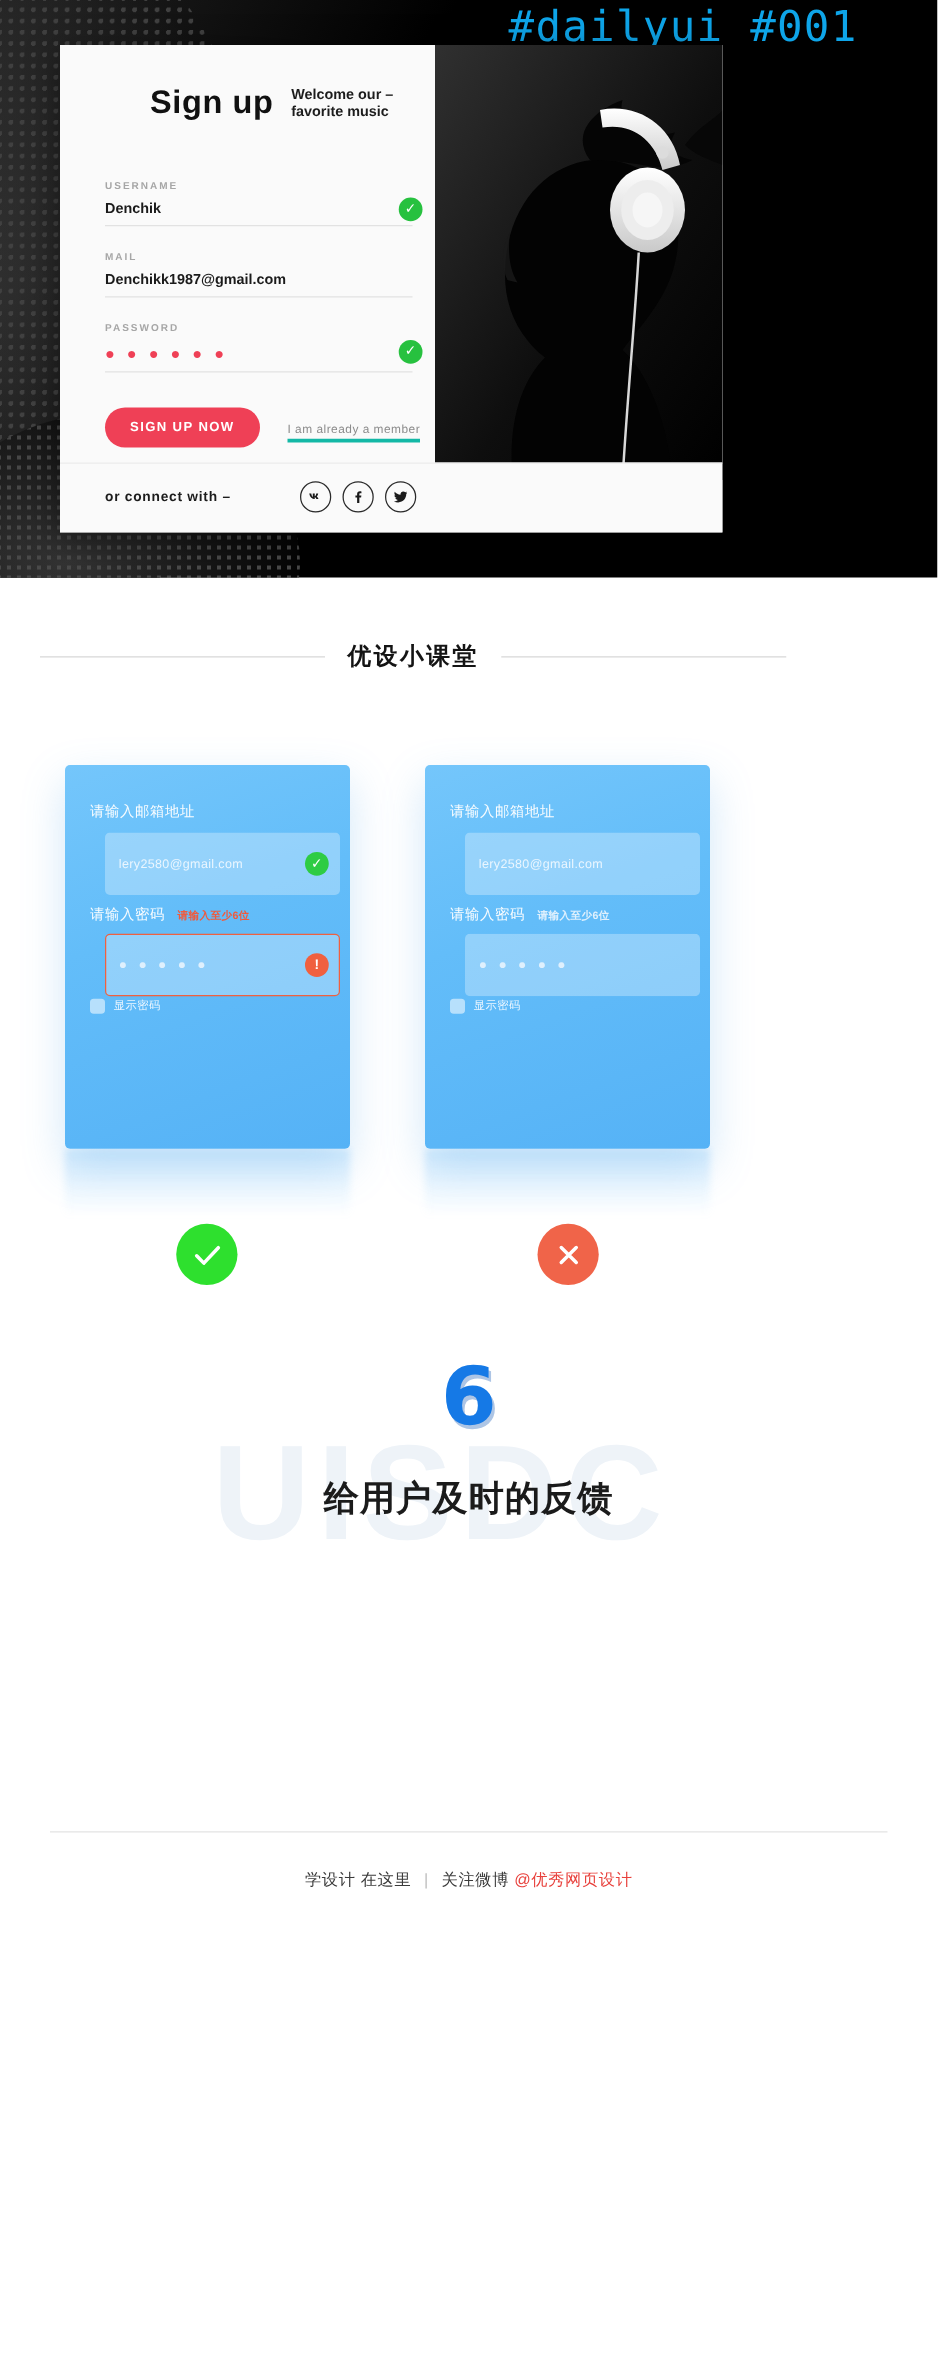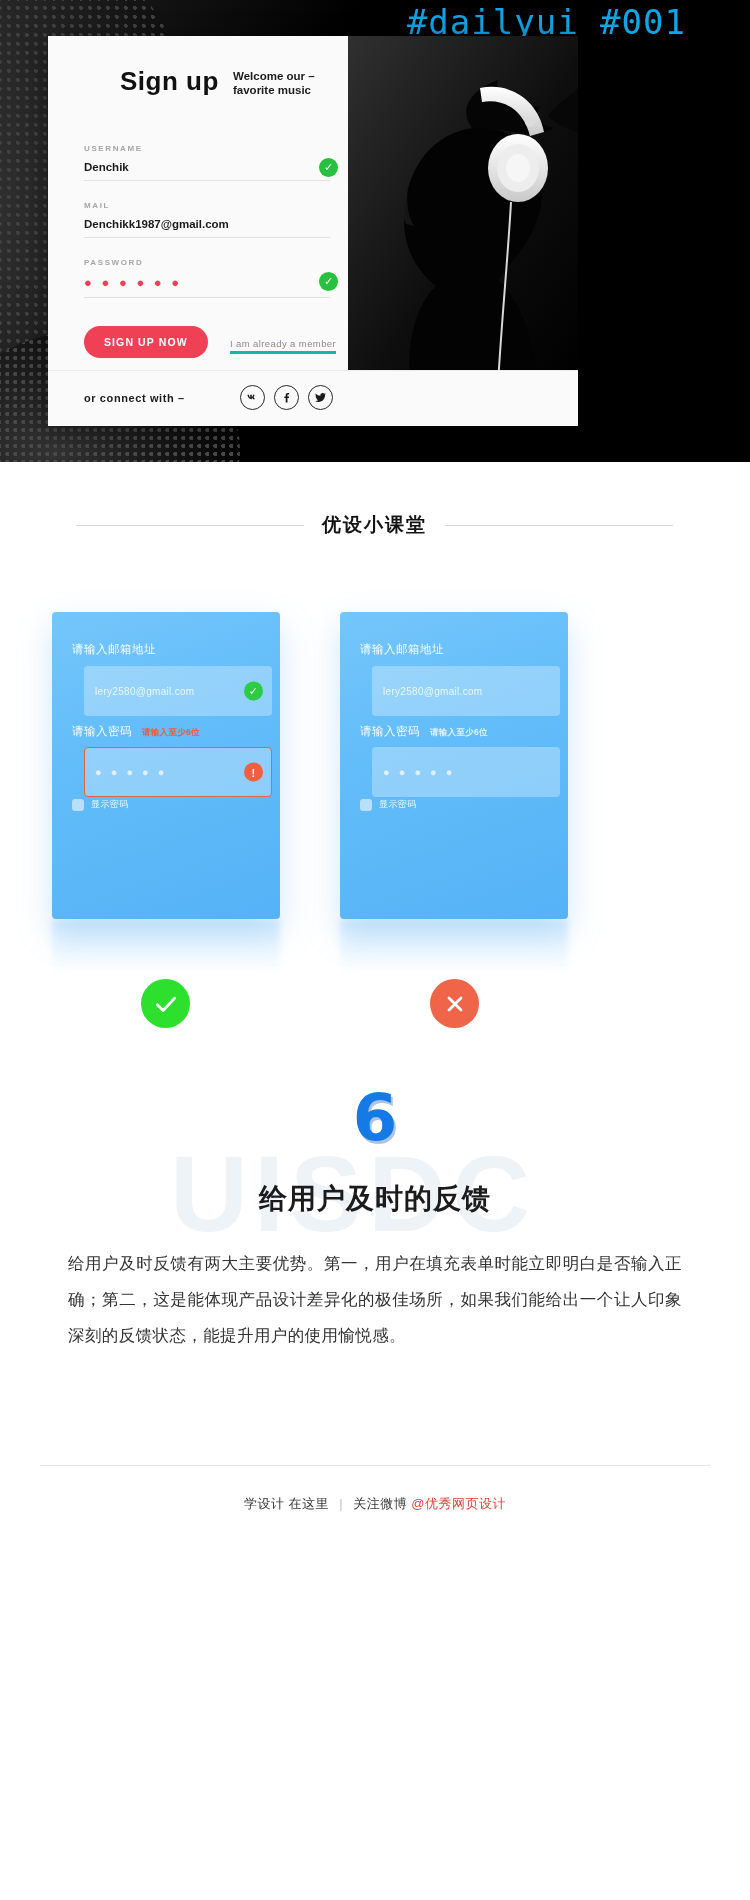--- a/index.html
+++ b/index.html
@@ -138,21 +138,21 @@
     width: 25px; height: 25px; border-radius: 50%;
     border: 1px solid #2a2a2a; background: transparent;
     display: flex; align-items: center; justify-content: center;
     cursor: pointer; padding: 0;
   }
   .social-btn svg { display: block; }
 
   
   .section-title-wrap {
     position: absolute; left: 0; top: 512px; width: 661px;
-    display: flex; align-items: center; justify-content: center; gap: 18px; margin-left: 44px;
+    display: flex; align-items: center; justify-content: center; gap: 18px;
   }
   .st-line { height: 1px; background: #d8d8d8; width: 228px; }
   .st-text {
     font-family: "DejaVu Serif", "Liberation Serif", serif;
     font-size: 19px; font-weight: 700; color: #141414; letter-spacing: 2px;
     white-space: nowrap;
   }
 
   
   .blue-card {
@@ -427,21 +427,20 @@
   </div>
   <div class="verdict bad">
     <svg width="24" height="24" viewBox="0 0 24 24">
       <path d="M6 6 L18 18 M18 6 L6 18" stroke="#fff" stroke-width="2.8" fill="none" stroke-linecap="round"></path>
     </svg>
   </div>
 
   <div class="watermark-uisdc">UISDC</div>
   <div class="big-number">6</div>
   <div class="sec-heading">给用户及时的反馈</div>
-  <div class="body-copy">给用户及时反馈有两大主要优势。第一，用户在填充表单时能立即明白是否输入正确；第二，这是能体现产品设计差异化的极佳场所，如果我们能给出一个让人印象深刻的反馈状态，能提升用户的使用愉悦感。</div>
 
   <div class="footer-rule"></div>
   <div class="footer">
     <span>学设计 在这里</span>
     <span class="sep">|</span>
     <span>关注微博</span>
     <span class="accent">@优秀网页设计</span>
   </div>
 
 </div>

